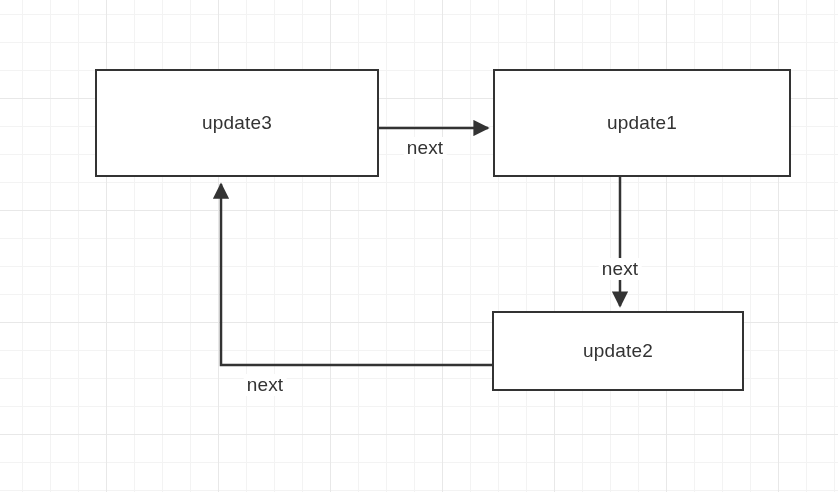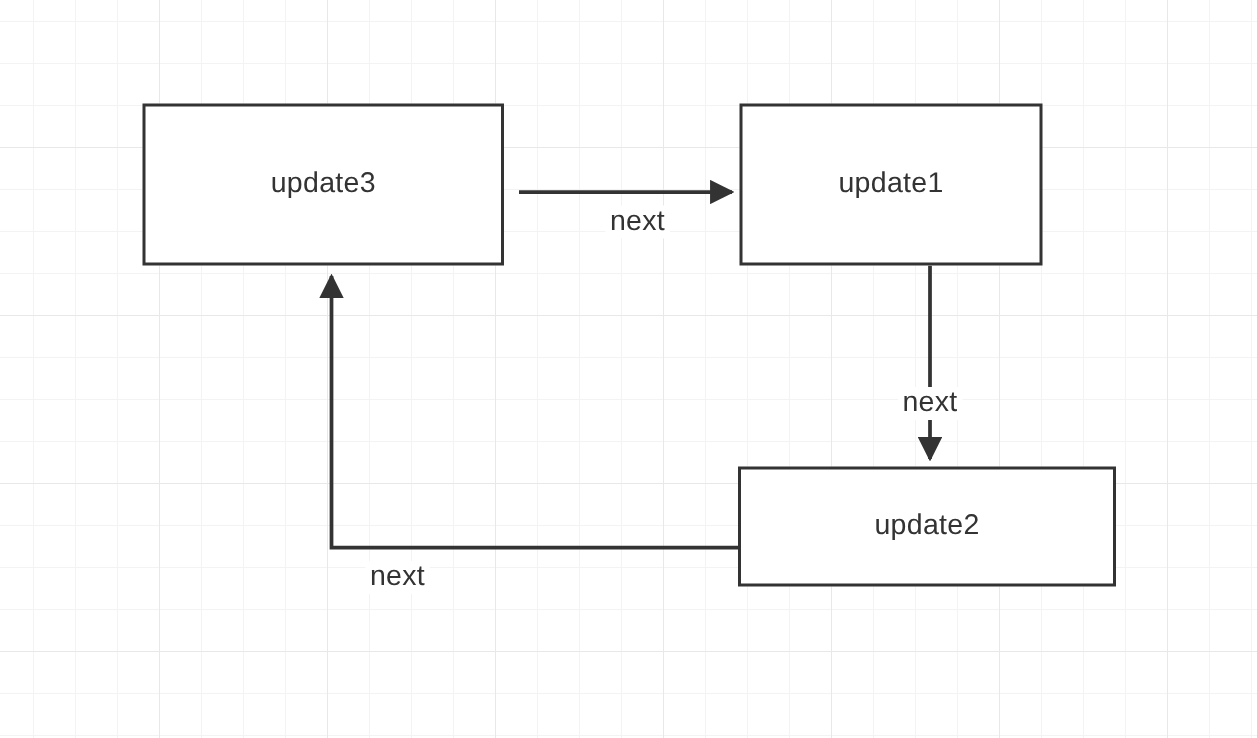--- a/index.html
+++ b/index.html
@@ -74,25 +74,25 @@
       </marker>
     </defs>
 
     <path id="edge0" fill="none" stroke="#333333" stroke-width="2.5" marker-end="url(#arrow)" d="M 346 128 L 488 128"></path>
 
     <path id="edge1" fill="none" stroke="#333333" stroke-width="2.5" marker-end="url(#arrow)" d="M 620 177 L 620 306"></path>
 
     <path id="edge2" fill="none" stroke="#333333" stroke-width="2.5" marker-end="url(#arrow)" d="M 492 365 L 221 365 L 221 184"></path>
   </svg>
 
-  <div class="node" id="node0" style="left: 95px; top: 69px; width: 241px; height: 108px;">
+  <div class="node" id="node0" style="left: 95px; top: 69px; width: 284px; height: 108px;">
     <span class="node-label">update3</span>
   </div>
 
-  <div class="node" id="node1" style="left: 493px; top: 69px; width: 202px; height: 108px;">
+  <div class="node" id="node1" style="left: 493px; top: 69px; width: 298px; height: 108px;">
     <span class="node-label">update1</span>
   </div>
 
   <div class="node" id="node2" style="left: 492px; top: 311px; width: 252px; height: 80px;">
     <span class="node-label">update2</span>
   </div>
 
   <div class="edge-label" id="elabel0" style="left: 425px; top: 128px;">next</div>
 
   <div class="edge-label" id="elabel1" style="left: 620px; top: 249px;">next</div>

